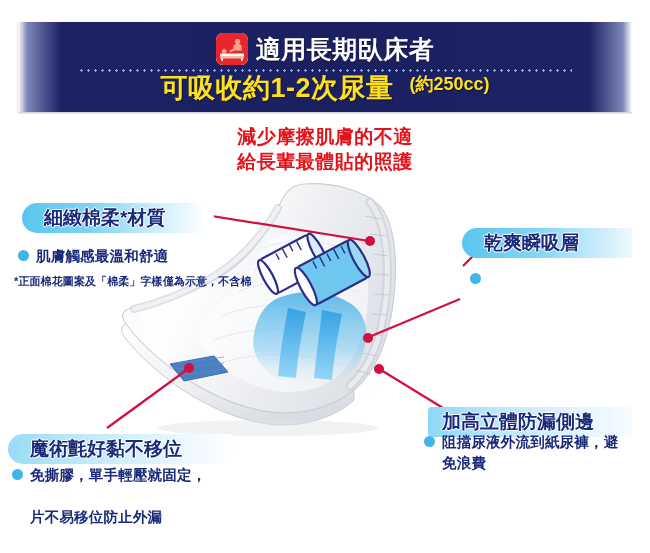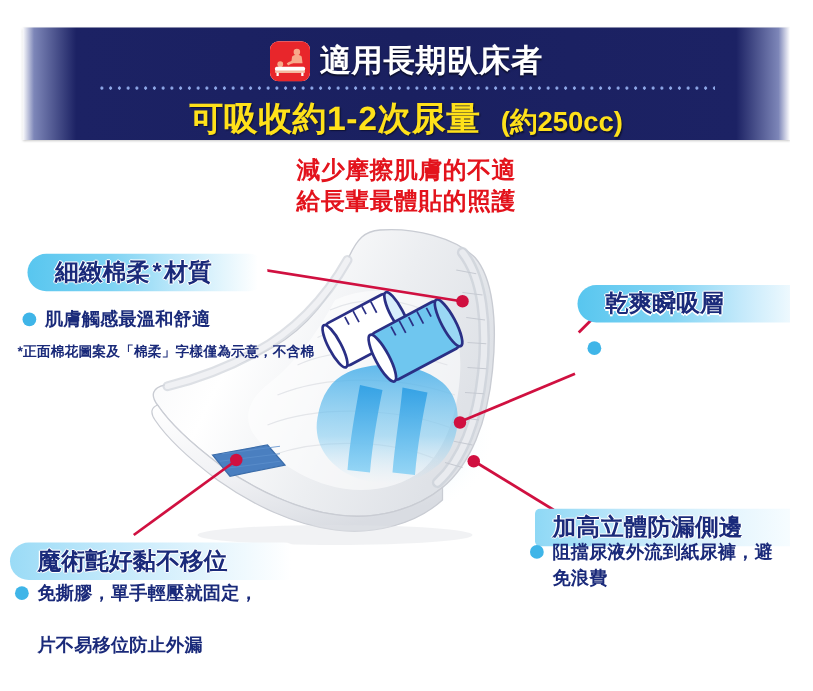--- a/index.html
+++ b/index.html
@@ -32,29 +32,29 @@
     line-height:1;white-space:nowrap;
     text-shadow:0 1px 1px rgba(0,0,0,.5);
   }
   .dot-div{
     position:absolute;left:60px;top:47px;width:494px;height:3px;
     background-image:radial-gradient(circle,#8fa8e8 0 1.2px,transparent 1.4px);
     background-size:7px 3px;background-repeat:repeat-x;
   }
   .banner-row2{
     position:absolute;left:0;top:53px;width:614px;height:34px;
-    display:flex;align-items:flex-end;justify-content:center;
+    display:flex;align-items:flex-start;justify-content:center;
   }
   .banner-sub{
     color:#ffe11a;font-size:27px;font-weight:bold;white-space:nowrap;
     letter-spacing:.5px;line-height:1;
     text-shadow:1px 1px 1px rgba(0,0,0,.45);
   }
   .banner-sub-small{
-    color:#ffe11a;font-size:22px;font-weight:bold;white-space:nowrap;
+    color:#ffe11a;font-size:18px;font-weight:bold;white-space:nowrap;
     margin-left:16px;line-height:1;
     text-shadow:1px 1px 1px rgba(0,0,0,.45);
   }
 
   
   .slogan{
     position:absolute;left:0;top:124px;width:650px;text-align:center;
     color:#e3131c;font-size:19px;font-weight:bold;line-height:1.32;
     letter-spacing:.5px;
   }
@@ -62,21 +62,20 @@
   
   .pill{
     position:absolute;height:30px;display:flex;align-items:center;
     font-size:19px;font-weight:bold;color:#1a2a7a;white-space:nowrap;
     text-shadow:0 1px 0 #ffffff,0 -1px 0 #ffffff,1px 0 0 #ffffff,-1px 0 0 #ffffff;
   }
   .pill-l{
     border-radius:15px 15px 15px 15px;
     background:linear-gradient(90deg,#58c6ef 0%,#7ed3f3 35%,#bde8fa 62%,#ffffff 96%);
     padding-left:22px;
-    font-family:Liberation Mono, monospace;
   }
   .pill-r{
     border-radius:15px;
     background:linear-gradient(90deg,#58c6ef 0%,#84d5f4 40%,#c6eafb 70%,#ffffff 98%);
     padding-left:22px;
   }
   .pill-wide{
     background:linear-gradient(90deg,#8ed8f5 0%,#bee7fa 30%,#dff3fd 60%,#f5fcff 85%,#ffffff 100%);
     border-radius:4px;padding-left:14px;
   }

